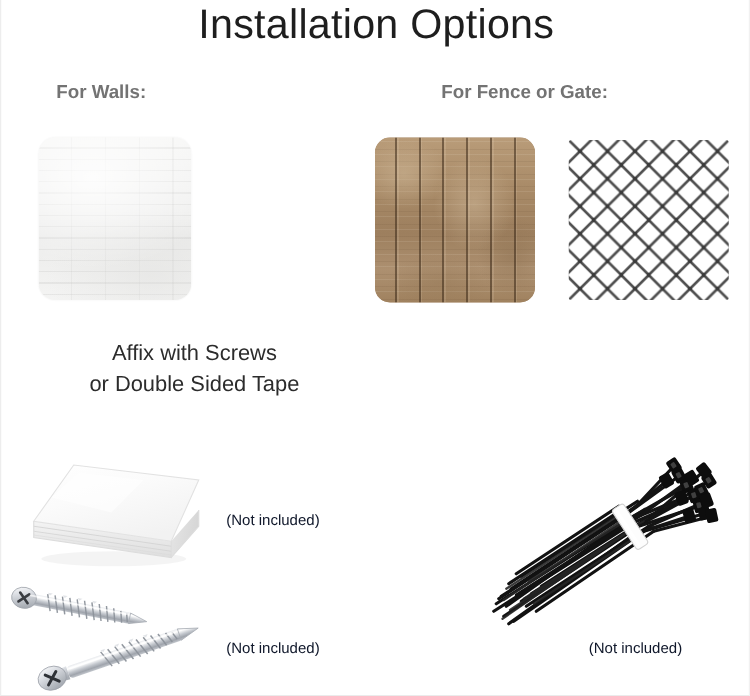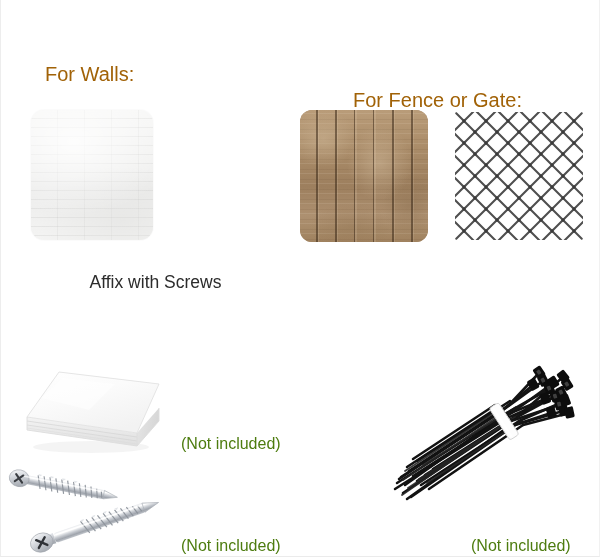--- a/index.html
+++ b/index.html
@@ -38,28 +38,28 @@
     font-weight: 400;
     letter-spacing: 0.2px;
     color: #1e1e1e;
     line-height: 40px;
     white-space: nowrap;
   }
 
   
   .section-head {
     position: absolute;
-    font-size: 20px;
-    font-weight: 400;
-    color: #a16207;
+    font-size: 15px;
+    font-weight: 700;
+    color: #737373;
     line-height: 24px;
     white-space: nowrap;
   }
   #head-walls  { left: 44px;  top: 62px; }
-  #head-fence  { left: 352px; top: 62px; margin-top: 26px; }
+  #head-fence  { left: 352px; top: 62px; }
 
   
   .caption {
     position: absolute;
     font-size: 17.5px;
     font-weight: 400;
     color: #2c2c2c;
     line-height: 25px;
     white-space: nowrap;
   }
@@ -70,25 +70,24 @@
     text-align: center;
     white-space: normal;
   }
   #cap-fence {
     left: 370px;
     top: 278px;
   }
 
   .not-included {
     position: absolute;
-    font-size: 16px;
-    color: #4d7c0f;
+    font-size: 12px;
+    color: #0f172a;
     line-height: 24px;
     white-space: nowrap;
-    margin-top: 28px;
   }
   #ni-tape   { left: 180px; top: 404px; }
   #ni-screw  { left: 180px; top: 506px; }
   #ni-zip    { left: 470px; top: 506px; }
 
   
   #tile-wall {
     position: absolute;
     left: 30px;
     top: 110px;
@@ -224,31 +223,33 @@
     width: 200px;
     height: 160px;
   }
   #zipties svg { display: block; }
 </style>
 </head>
 <body>
 
 <div id="page">
 
+  <div id="title">Installation Options</div>
 
   <div class="section-head" id="head-walls">For Walls:</div>
 
   <div id="tile-wall">
     <div class="brick-rows"></div>
     <div class="brick-joints"></div>
     <div class="wall-sheen"></div>
   </div>
 
   <div class="caption" id="cap-walls">
     <span>Affix with Screws</span><br>
+    <span>or Double Sided Tape</span>
   </div>
 
   <div class="section-head" id="head-fence">For Fence or Gate:</div>
 
   <div id="tile-wood">
     <div class="wood-base"></div>
     <div class="wood-grain"></div>
     <div class="wood-mottle"></div>
     <div class="plank-seams"></div>
   </div>

